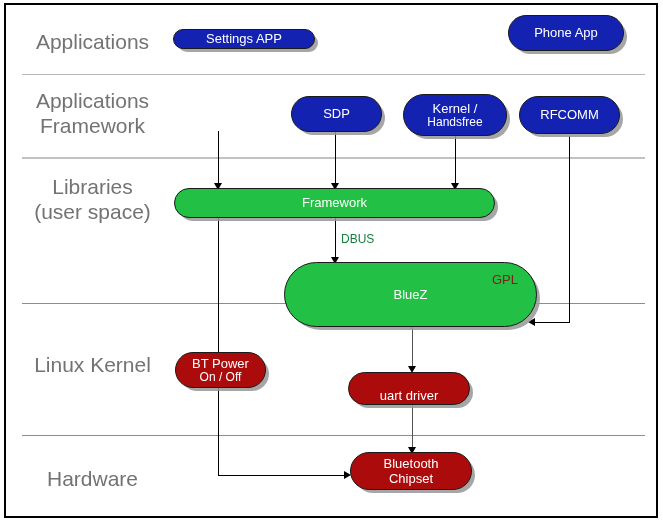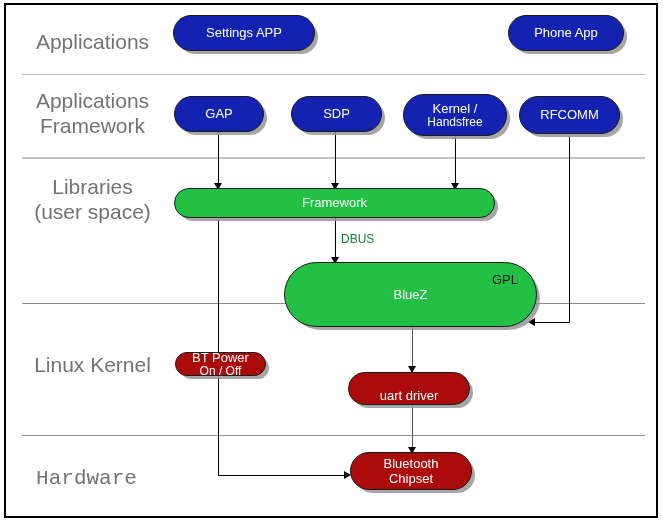--- a/index.html
+++ b/index.html
@@ -84,21 +84,21 @@
   }
   .node.blue  { background: #1322b0; }
   .node.green { background: #22c044; }
   .node.red   { background: #ab0b0b; }
   .node .t1 { font-size: 13px; line-height: 15px; }
   .node .t2 { font-size: 12px; line-height: 13px; }
   .node .t-main { font-size: 13px; line-height: 16px; }
   
   .node-badge {
     position: absolute;
-    color: #0f172a;
+    color: #7f1d1d;
     font-size: 13px;
     line-height: 14px;
   }
   
   .edge-label {
     position: absolute;
     color: #15803d;
     font-size: 12px;
     line-height: 14px;
     background: transparent;
@@ -120,21 +120,21 @@
   <div class="layer-label" style="left:10px; top:29px; width:165px;">Applications</div>
 
   <div class="layer-label" style="left:10px; top:88px; width:165px;">Applications
 Framework</div>
 
   <div class="layer-label" style="left:10px; top:174px; width:165px;">Libraries
 (user space)</div>
 
   <div class="layer-label" style="left:10px; top:352px; width:165px;">Linux Kernel</div>
 
-  <div class="layer-label" style="left:4px; top:466px; width:165px;font-family:Liberation Mono, monospace;">Hardware</div>
+  <div class="layer-label" style="left:10px; top:466px; width:165px;">Hardware</div>
 
   <div class="wire wire-v" style="left:218px; top:131px; height:55px;"></div>
   <div class="arrow arrow-down" style="left:214px; top:183px;"></div>
 
   <div class="wire wire-v" style="left:335px; top:131px; height:55px;"></div>
   <div class="arrow arrow-down" style="left:331px; top:183px;"></div>
 
   <div class="wire wire-v" style="left:455px; top:136px; height:50px;"></div>
   <div class="arrow arrow-down" style="left:451px; top:183px;"></div>
 
@@ -150,31 +150,28 @@
   <div class="arrow arrow-right" style="left:344px; top:471px;"></div>
 
   <div class="wire wire-v wire-gray" style="left:412px; top:327px; height:44px;"></div>
   <div class="arrow arrow-down" style="left:408px; top:366px;"></div>
 
   <div class="wire wire-v wire-gray" style="left:412px; top:405px; height:47px;"></div>
   <div class="arrow arrow-down" style="left:408px; top:447px;"></div>
 
   <div class="edge-label" style="left:341px; top:232px;">DBUS</div>
 
-  <div class="node blue" style="left:173px; top:15px; width:142px; height:36px;">
+  <div class="node blue" style="left:173px; top:29px; width:142px; height:20px;">
     <span class="t-main">Settings APP</span>
   </div>
 
   <div class="node blue" style="left:508px; top:15px; width:116px; height:36px;">
     <span class="t-main">Phone App</span>
   </div>
 
-  <div class="node blue" style="left:174px; top:96px; width:90px; height:36px;">
-    <span class="t-main">GAP</span>
-  </div>
 
   <div class="node blue" style="left:291px; top:96px; width:91px; height:36px;">
     <span class="t-main">SDP</span>
   </div>
 
   <div class="node blue" style="left:403px; top:94px; width:104px; height:42px;">
     <span class="t1">Kernel /</span>
     <span class="t2">Handsfree</span>
   </div>
 
@@ -184,21 +181,21 @@
 
   <div class="node green" style="left:174px; top:188px; width:321px; height:30px;">
     <span class="t-main">Framework</span>
   </div>
 
   <div class="node green" style="left:284px; top:262px; width:253px; height:65px;">
     <span class="node-badge" style="right:18px; top:10px;">GPL</span>
     <span class="t-main">BlueZ</span>
   </div>
 
-  <div class="node red" style="left:175px; top:352px; width:91px; height:24px;">
+  <div class="node red" style="left:175px; top:352px; width:91px; height:36px;">
     <span class="t1">BT Power</span>
     <span class="t2">On / Off</span>
   </div>
 
   <div class="node red" style="left:348px; top:372px; width:122px; height:33px;justify-content:flex-end;">
     <span class="t-main">uart driver</span>
   </div>
 
   <div class="node red" style="left:350px; top:452px; width:122px; height:38px;">
     <span class="t1">Bluetooth</span>

